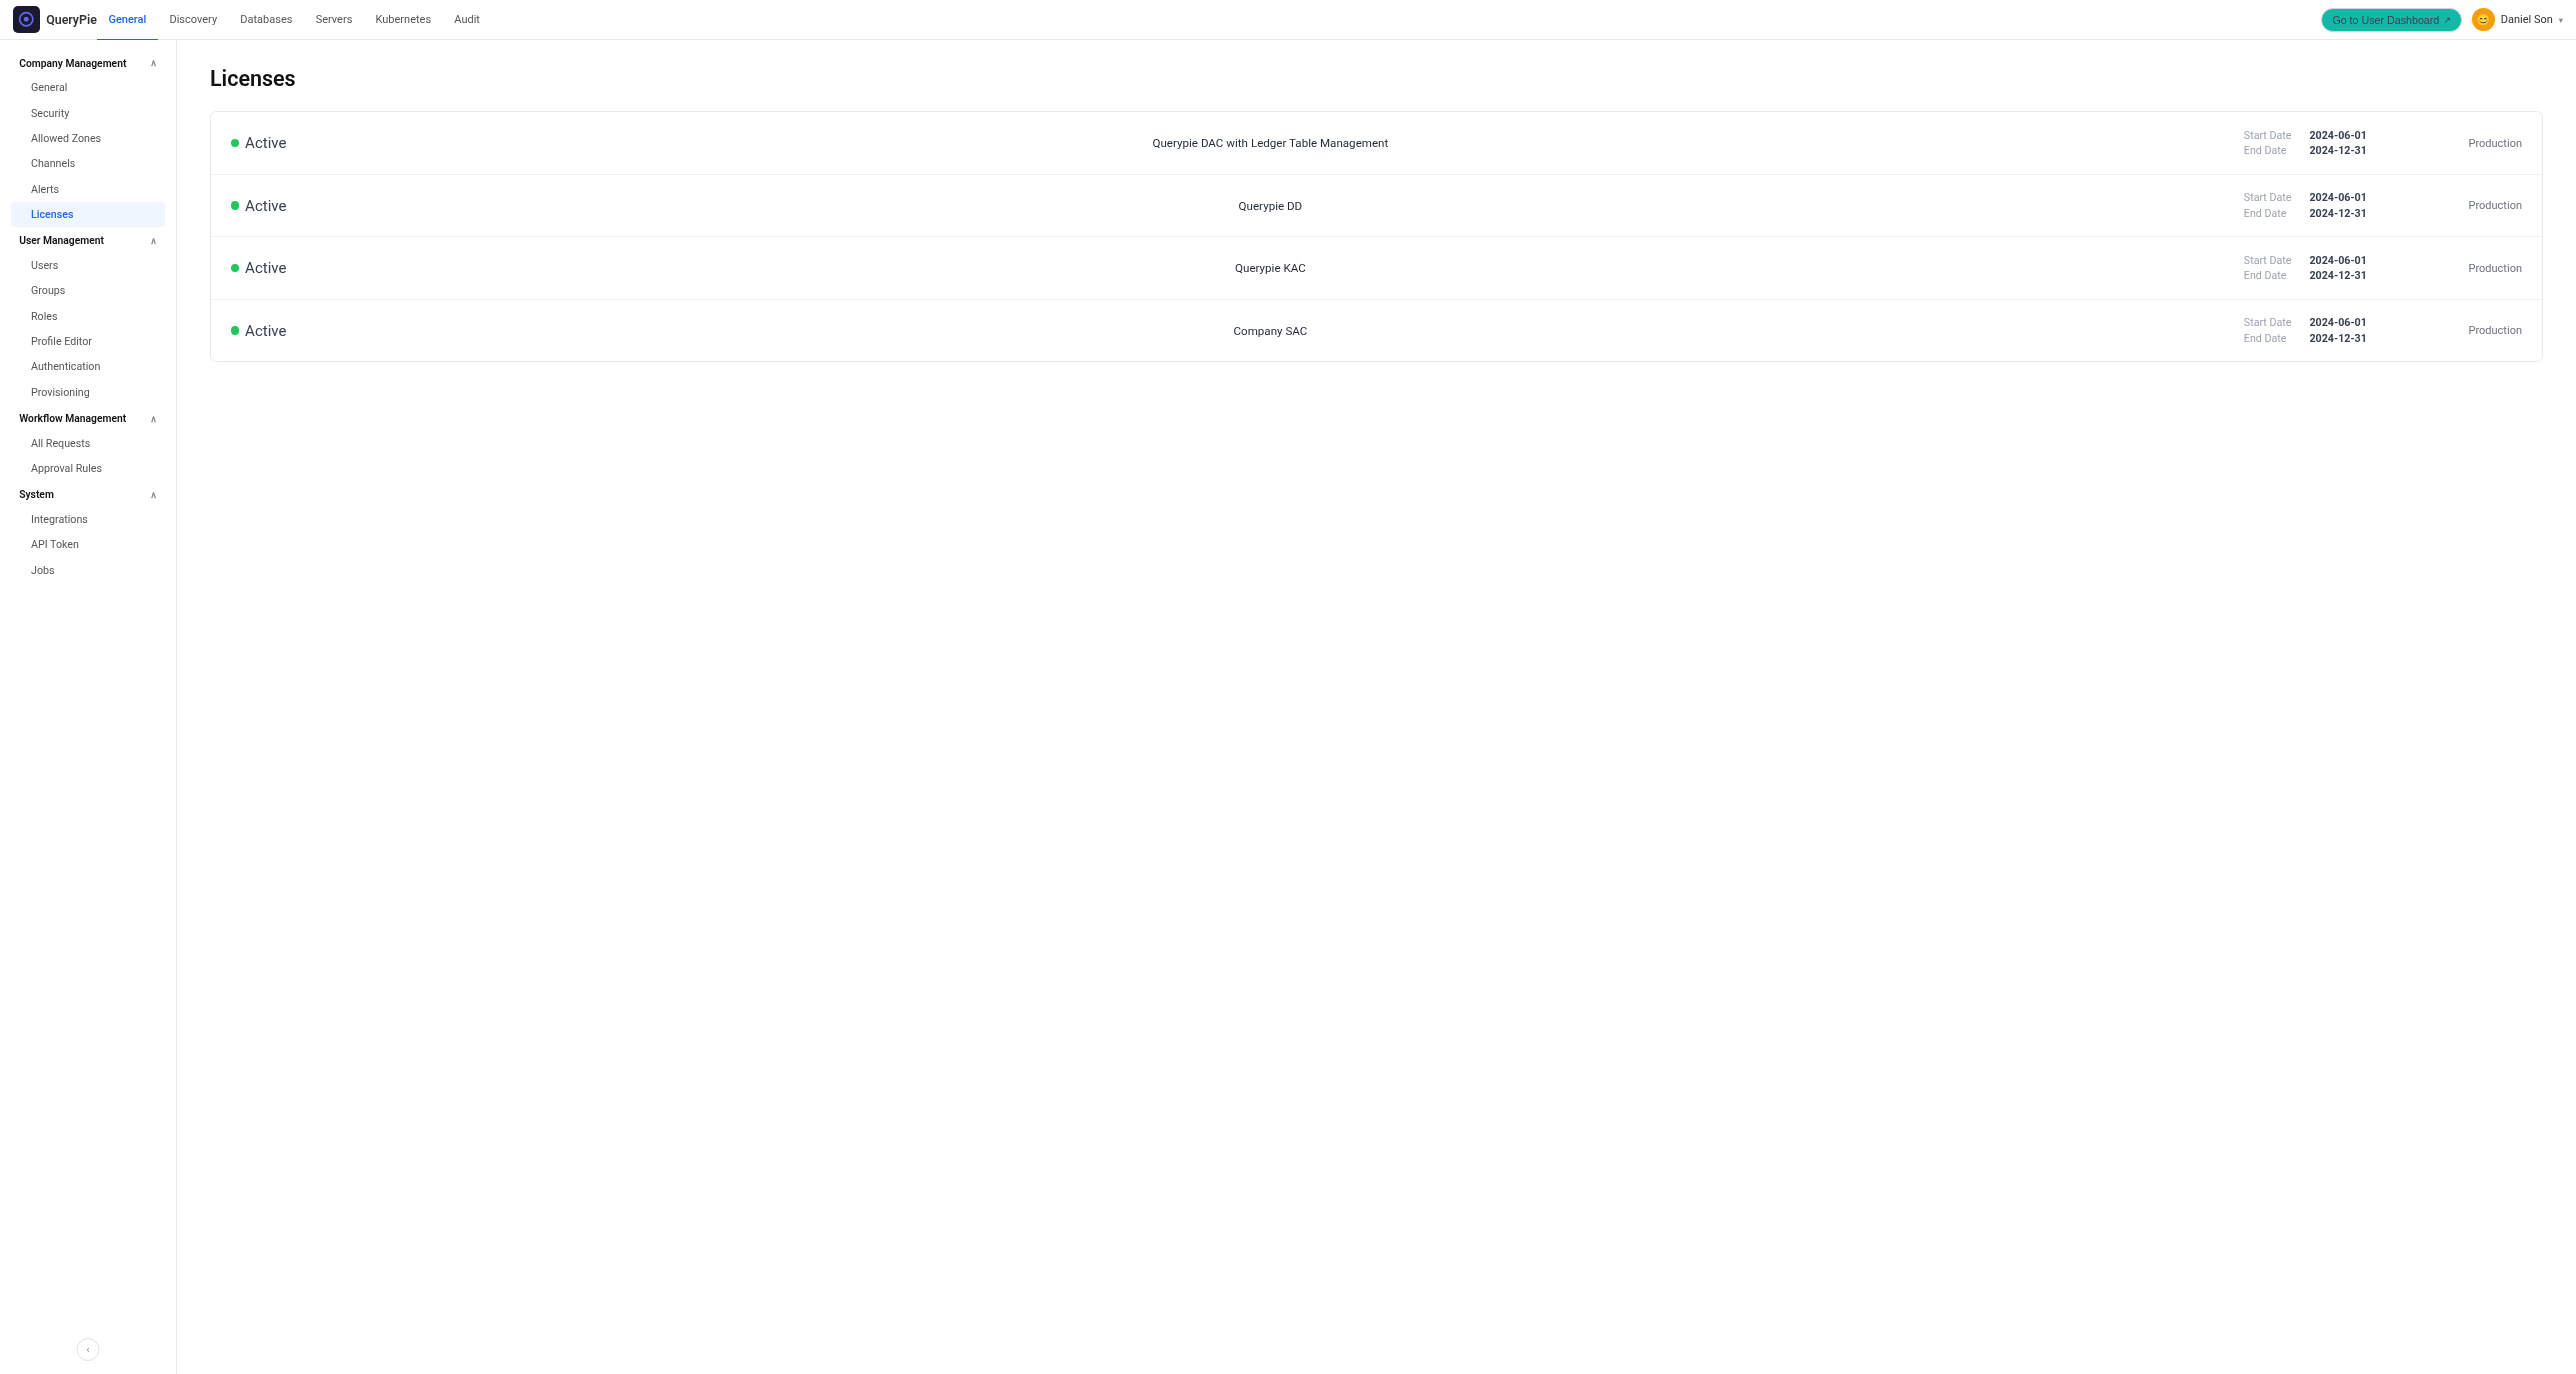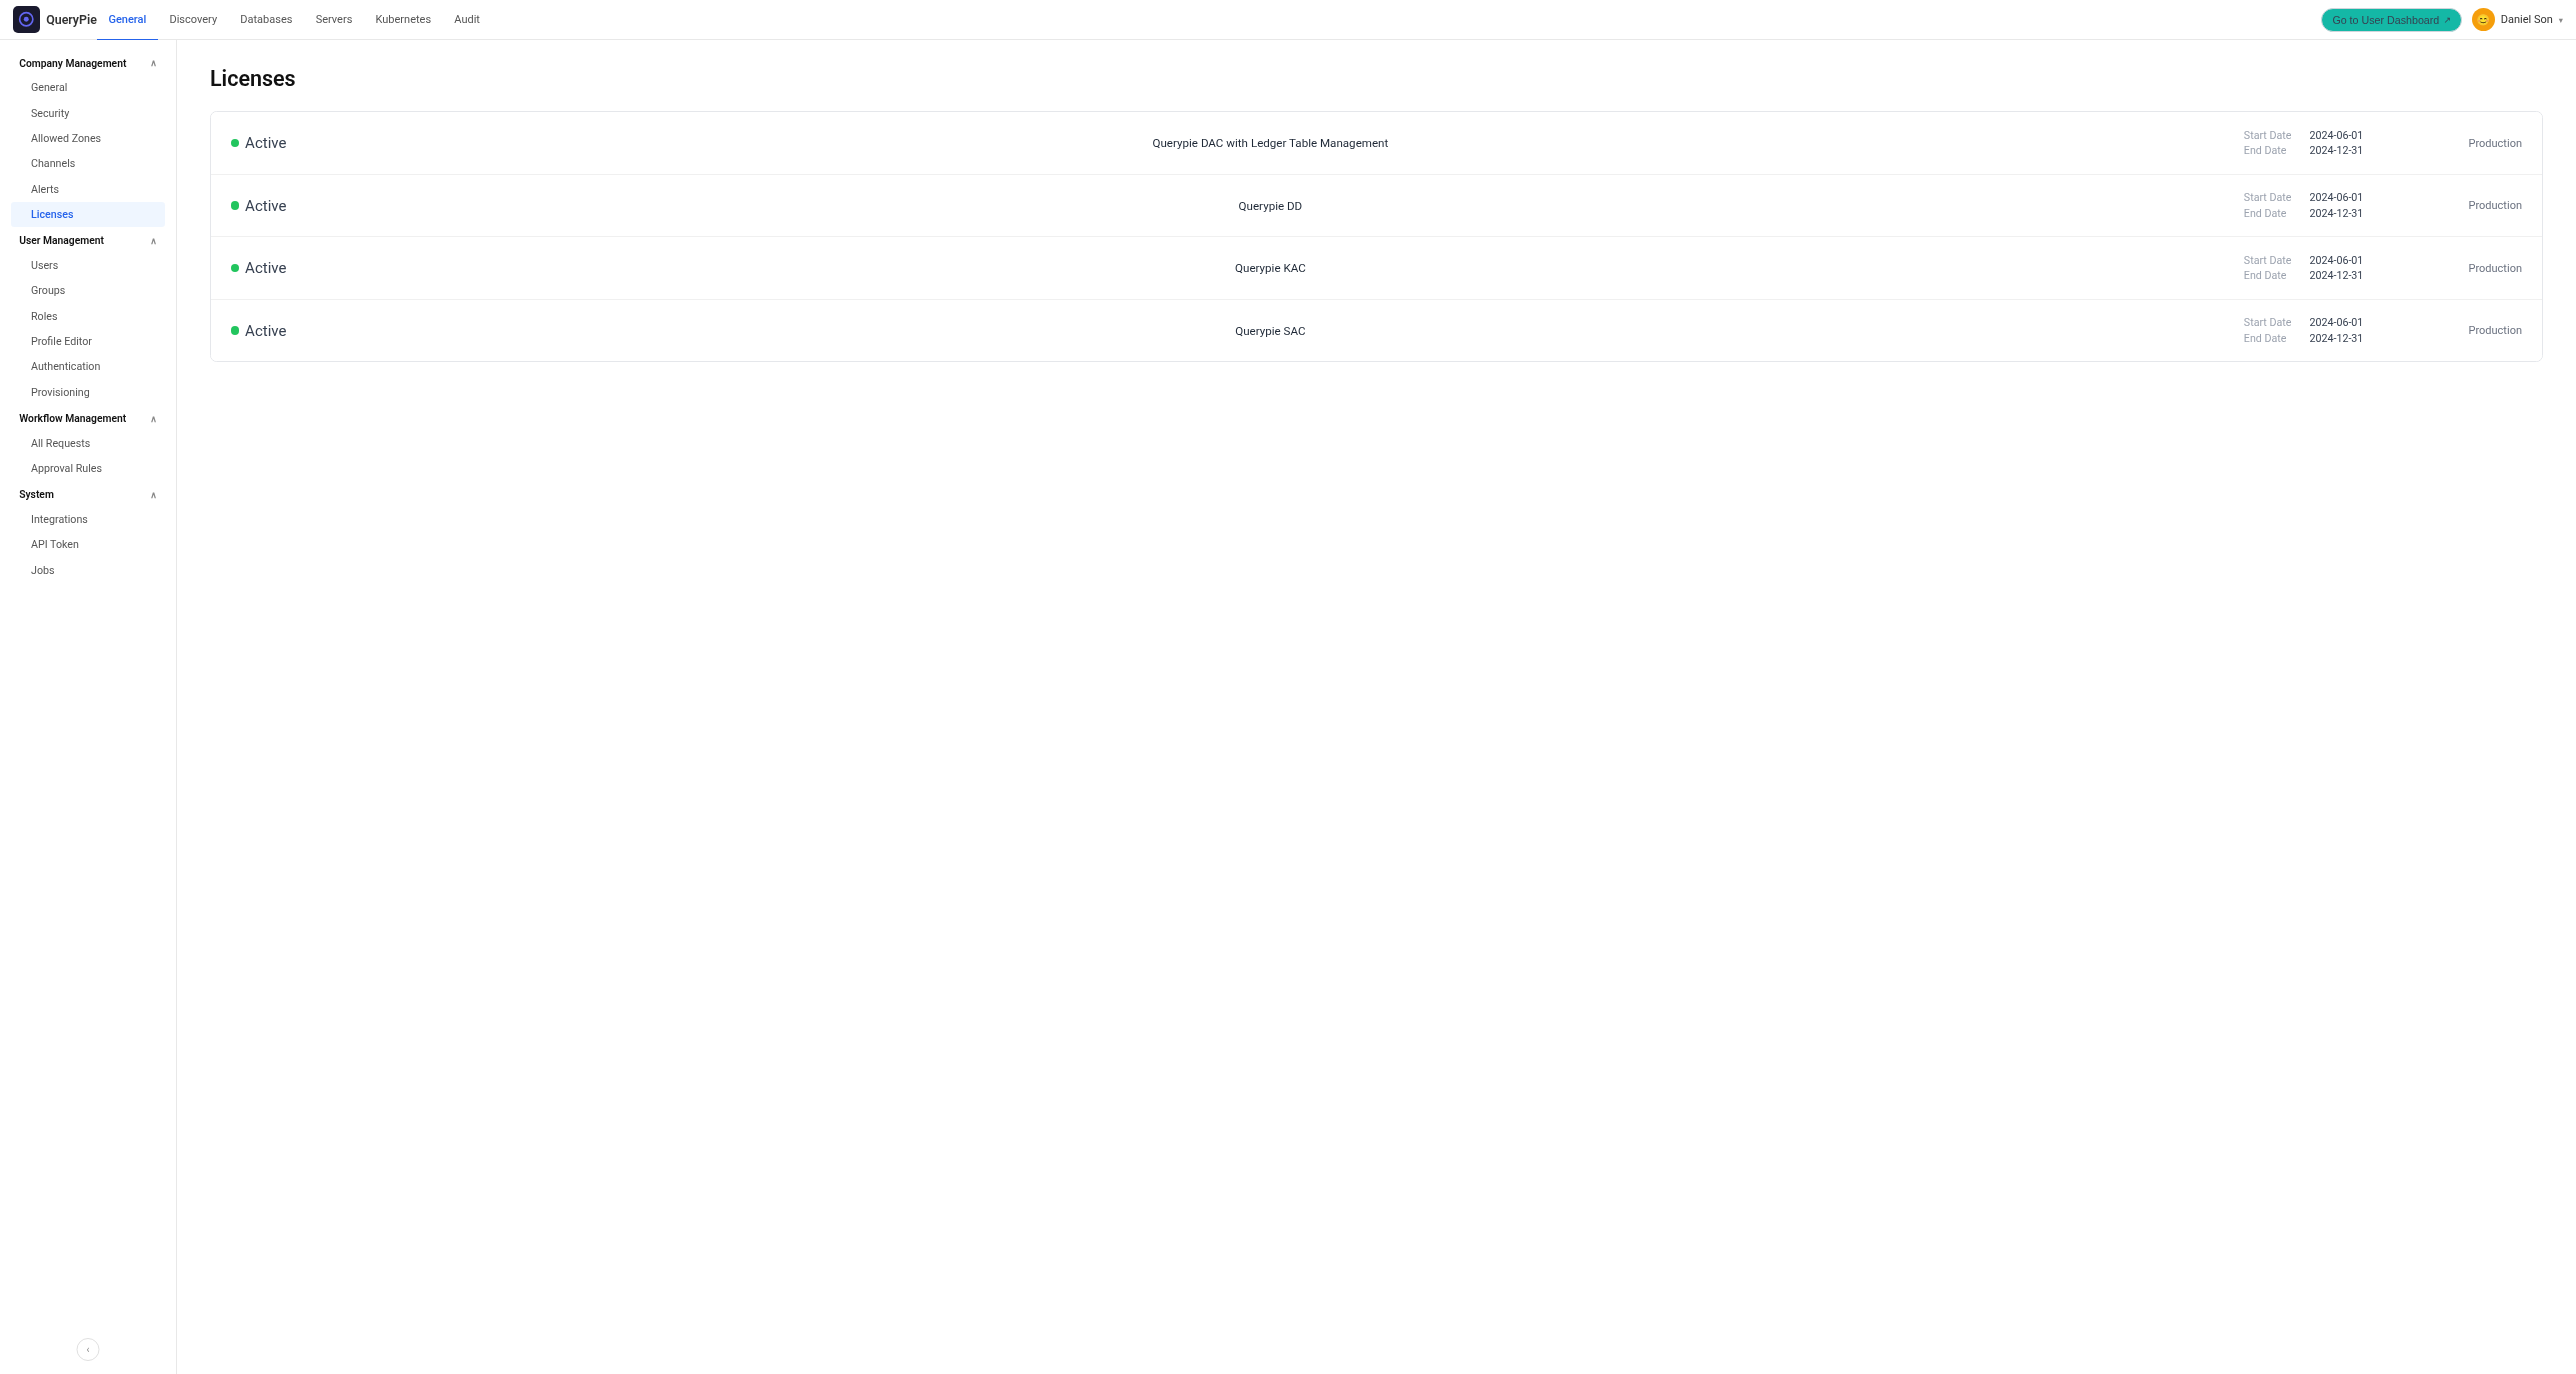--- a/index.html
+++ b/index.html
@@ -216,20 +216,21 @@
       display: flex;
       gap: 6.6px;
       font-size: 10.7px;
     }
     .date-label {
       color: #9ca3af;
       min-width: 59px;
     }
     .date-value {
       color: #374151;
+      font-weight: bold;
     }
 
     .license-type {
       font-size: 11px;
       color: #6b7280;
       min-width: 83px;
       text-align: right;
     }
 
     
@@ -366,21 +367,21 @@
           <span class="date-value">2024-12-31</span>
         </div>
       </div>
       <div class="license-type">Production</div>
     </div>
         <div class="license-card">
       <div class="status-indicator">
         <div class="status-dot" style="background:#22c55e"></div>
         <span class="status-text">Active</span>
       </div>
-      <div class="license-name">Querypie SAC</div>
+      <div class="license-name">Company SAC</div>
       <div class="license-dates">
         <div class="date-row">
           <span class="date-label">Start Date</span>
           <span class="date-value">2024-06-01</span>
         </div>
         <div class="date-row">
           <span class="date-label">End Date</span>
           <span class="date-value">2024-12-31</span>
         </div>
       </div>

